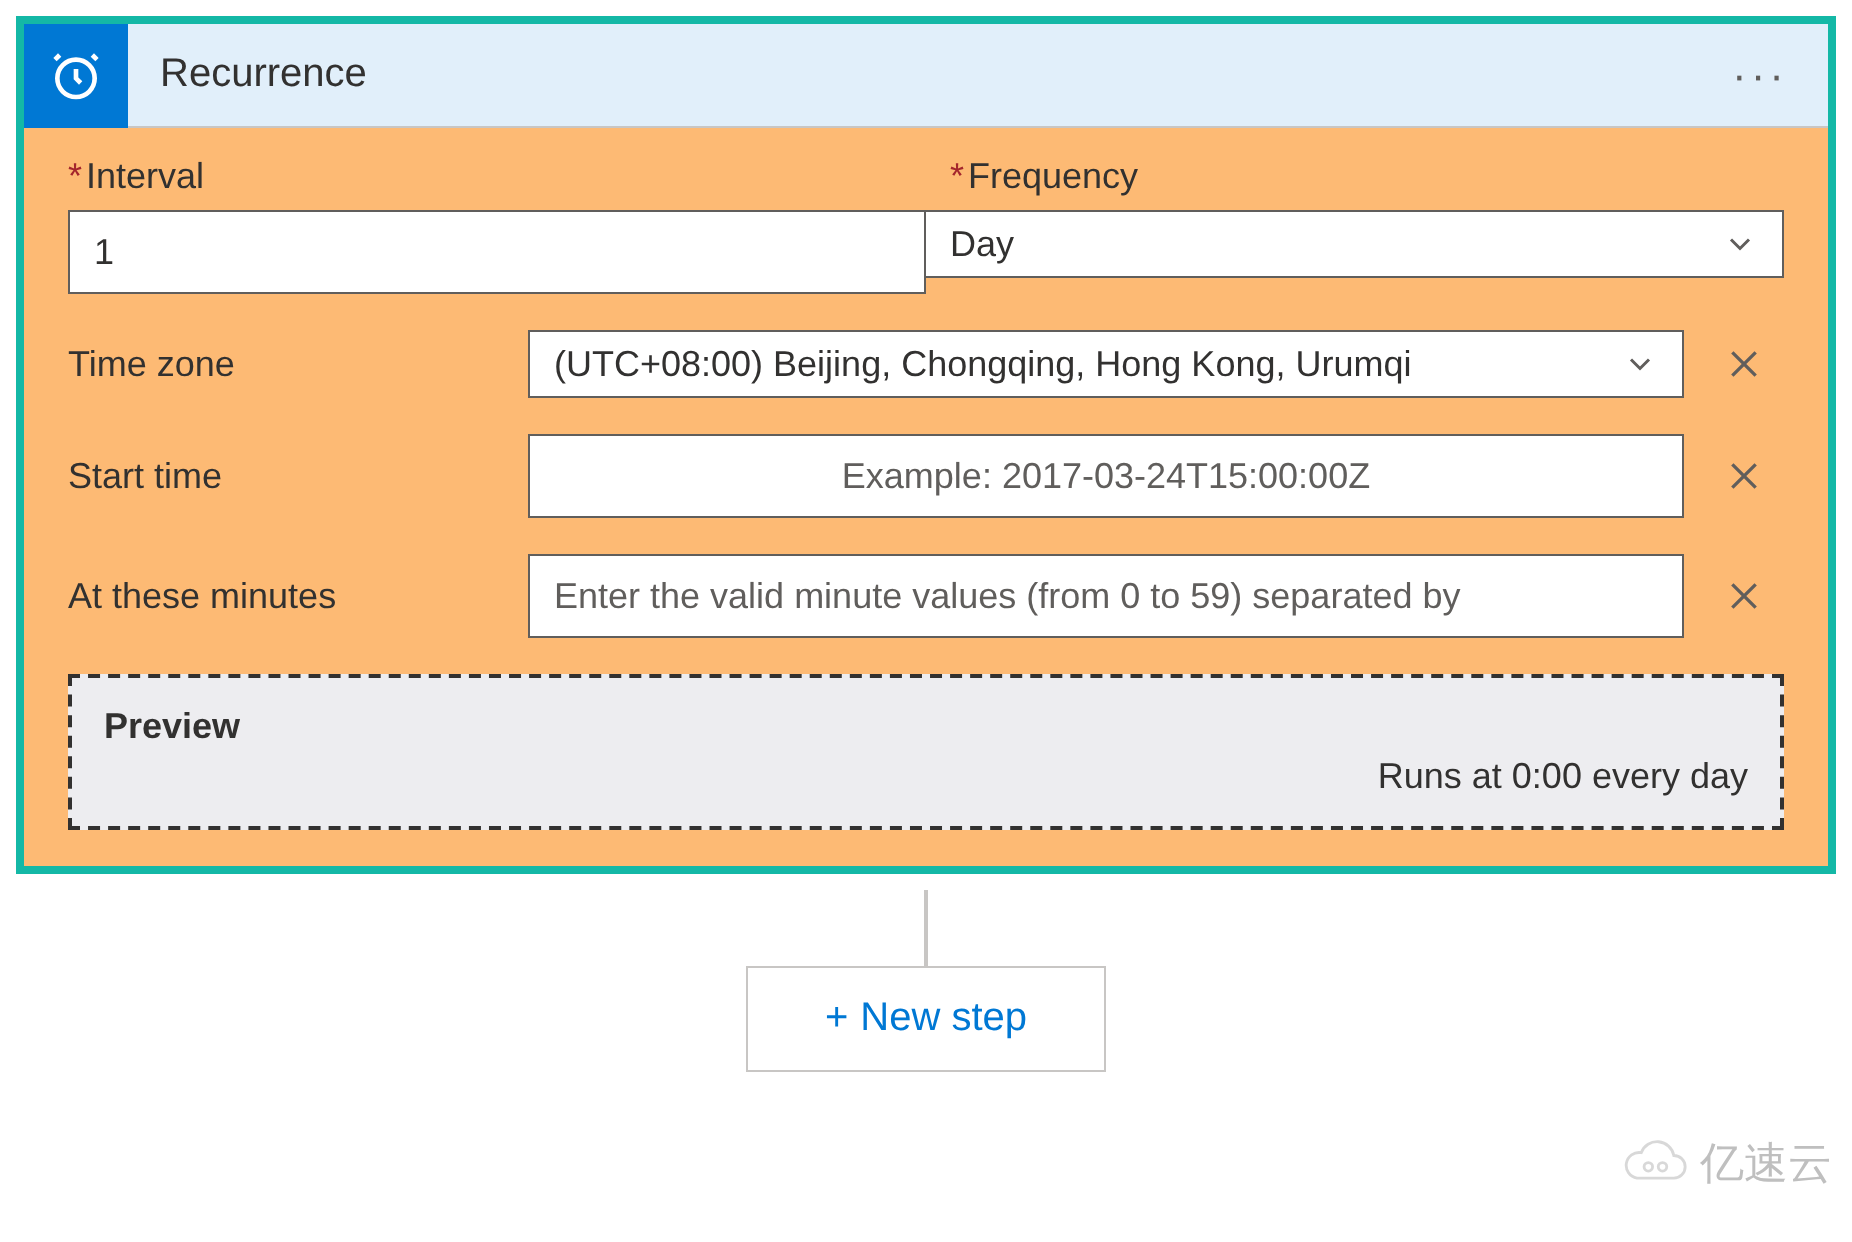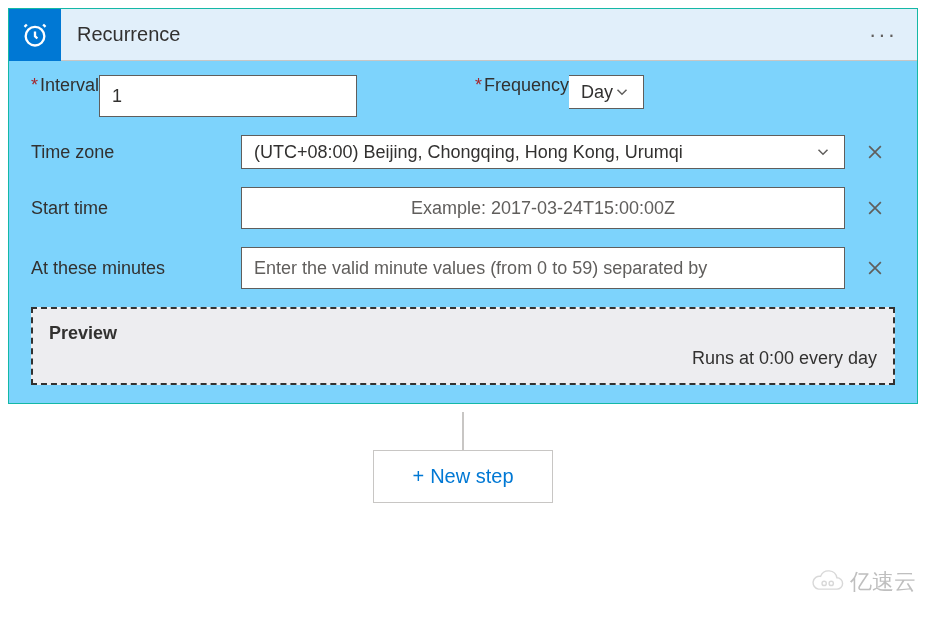--- a/index.html
+++ b/index.html
@@ -7,23 +7,23 @@
       font-family: "Segoe UI", Arial, sans-serif;
       font-size: 18px;
       color: #323130;
       background: #fff;
       width: 926px;
       height: 621px;
       overflow: hidden;
       position: relative;
     }
     .card {
-      border: 1px solid #14b8a6;
+      border: 4px solid #14b8a6;
       margin: 8px;
-      background: #7dd3fc;
+      background: #fdba74;
     }
     .card-header {
       display: flex;
       align-items: center;
       background: #e1effa;
       border-bottom: 1px solid #c8c6c4;
       height: 52px;
     }
     .card-header-icon {
       width: 52px;
@@ -51,21 +51,21 @@
       padding: 14px 22px 18px 22px;
     }
     .row-top {
       display: flex;
       gap: 0;
       margin-bottom: 18px;
     }
     .col {
       flex: 1;
       display: flex;
-      flex-direction: row;
+      flex-direction: column;
     }
     .col-left { margin-right: 0; }
     .field-label {
       font-size: 18px;
       color: #323130;
       margin-bottom: 6px;
     }
     .required-star { color: #a4262c; margin-right: 2px; }
     .text-input {
       height: 42px;
@@ -102,20 +102,21 @@
       margin-bottom: 18px;
     }
     .form-row .row-label {
       width: 210px;
       font-size: 18px;
       color: #323130;
       flex-shrink: 0;
     }
     .form-row .row-control {
       flex: 1;
+      margin-left: 20px;
     }
     .remove-btn {
       width: 40px;
       display: flex;
       align-items: center;
       justify-content: center;
       cursor: pointer;
       color: #605e5c;
       margin-left: 10px;
       flex-shrink: 0;

